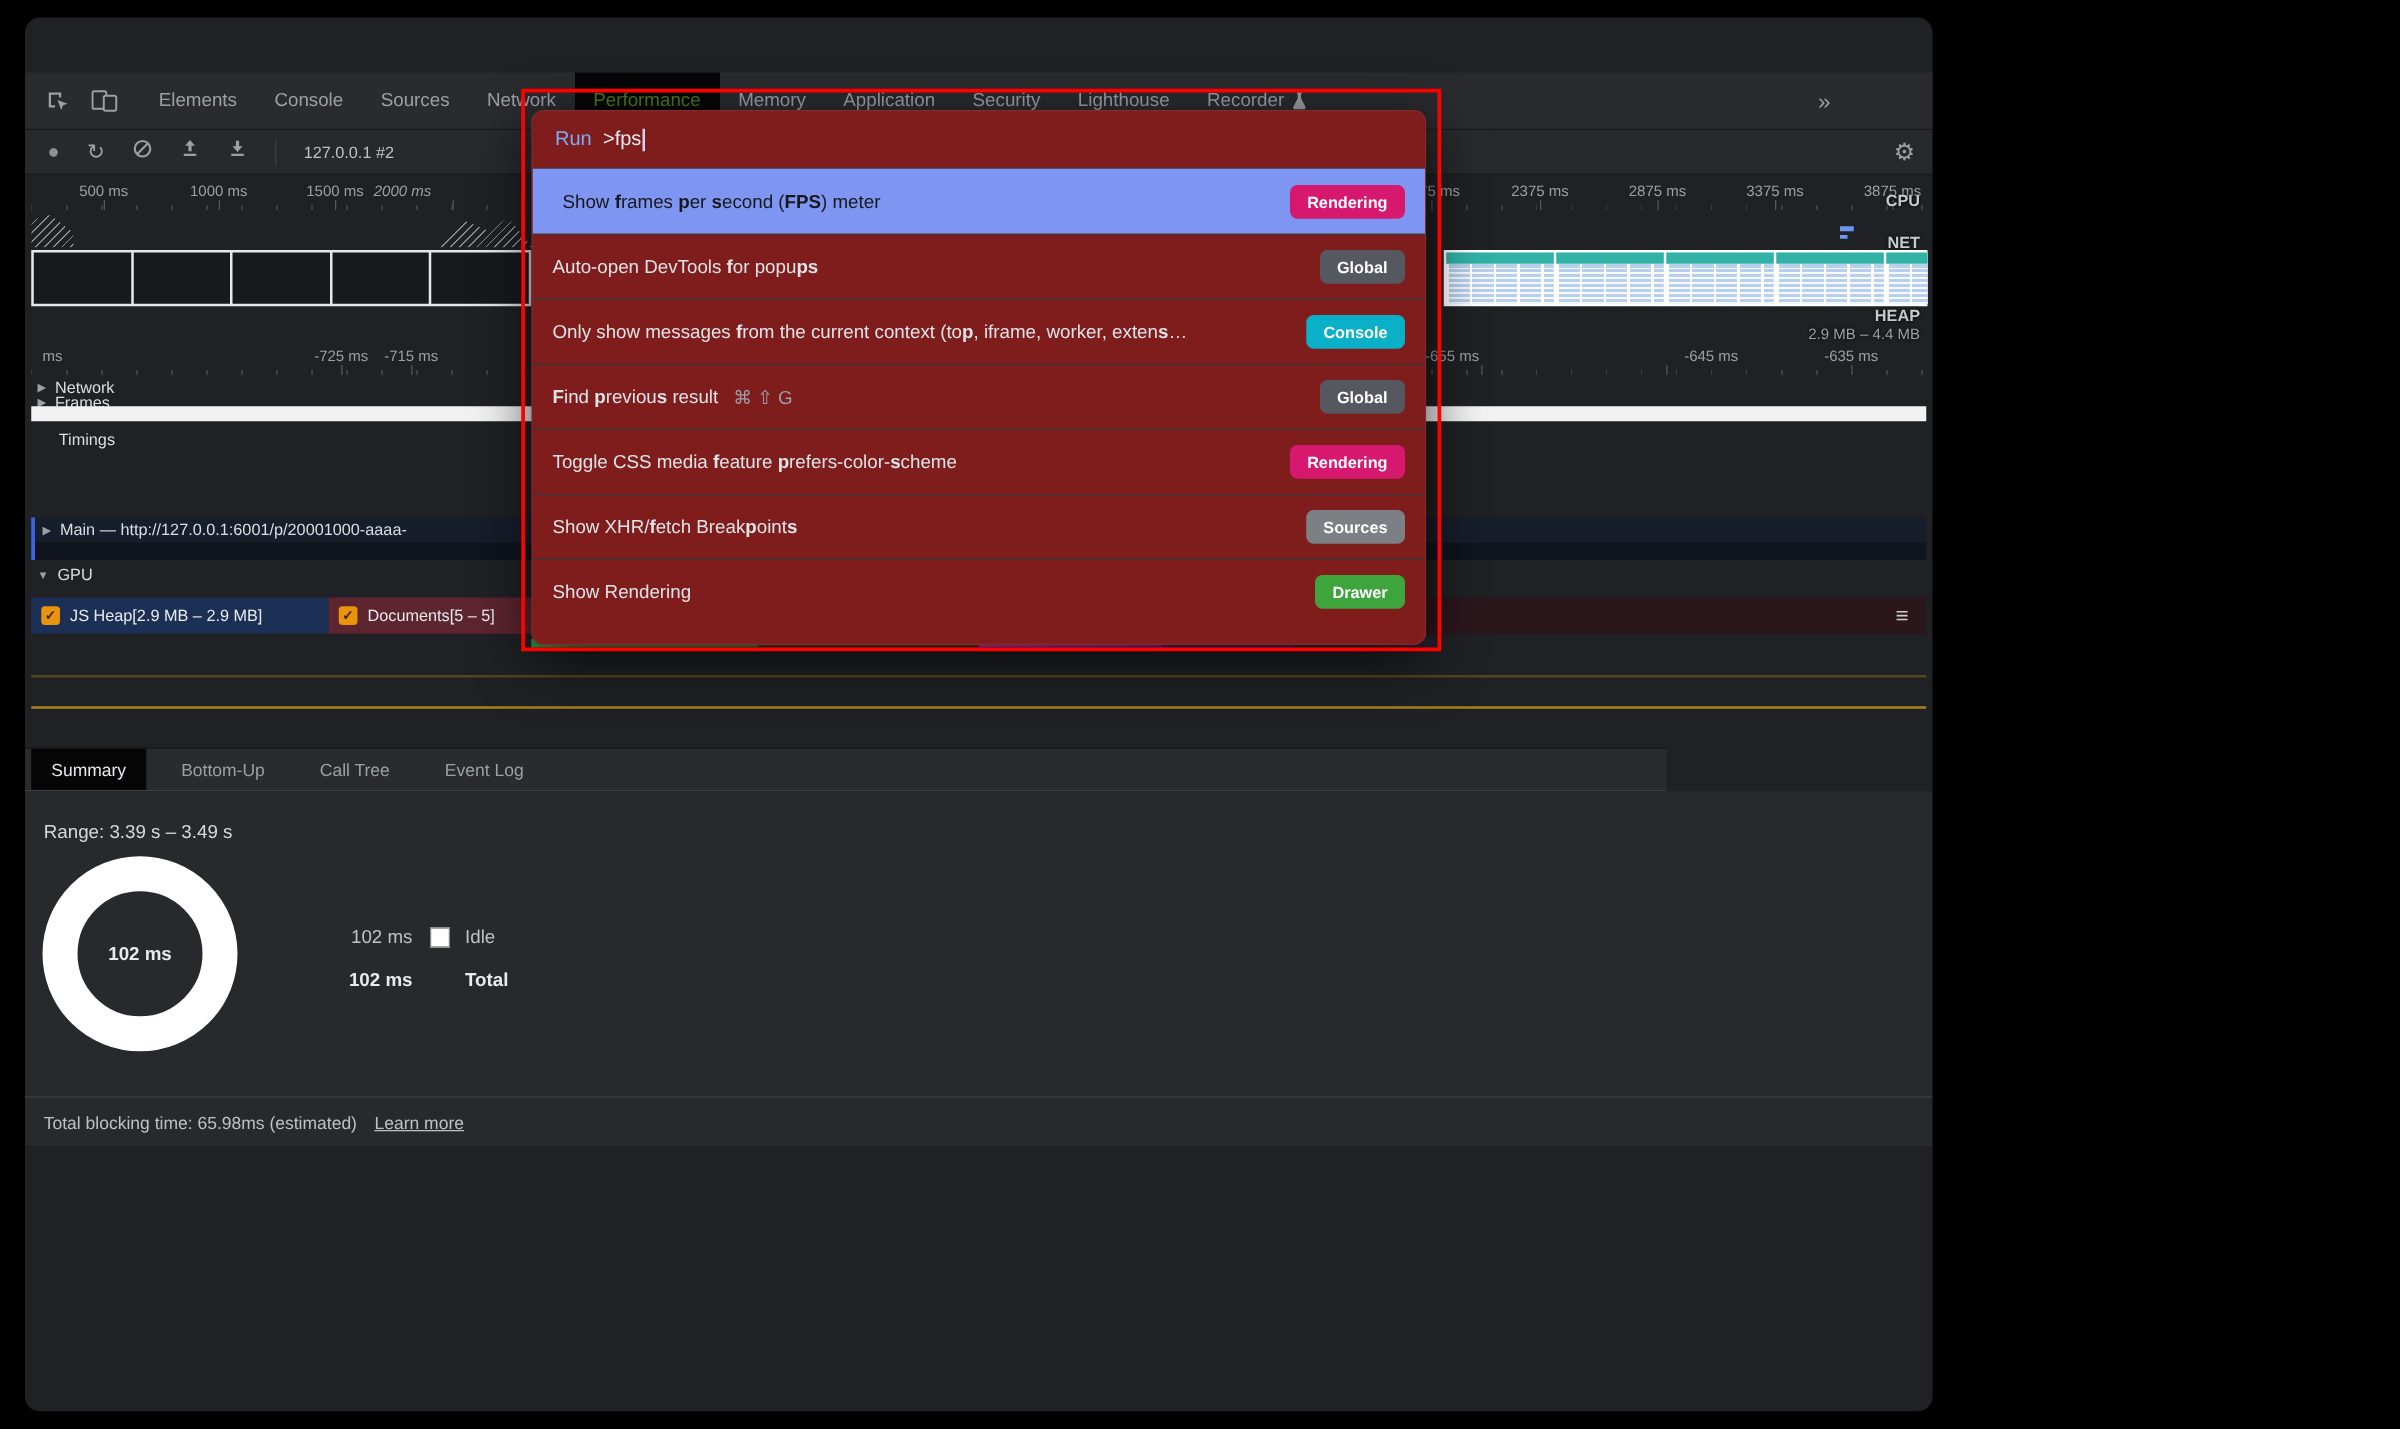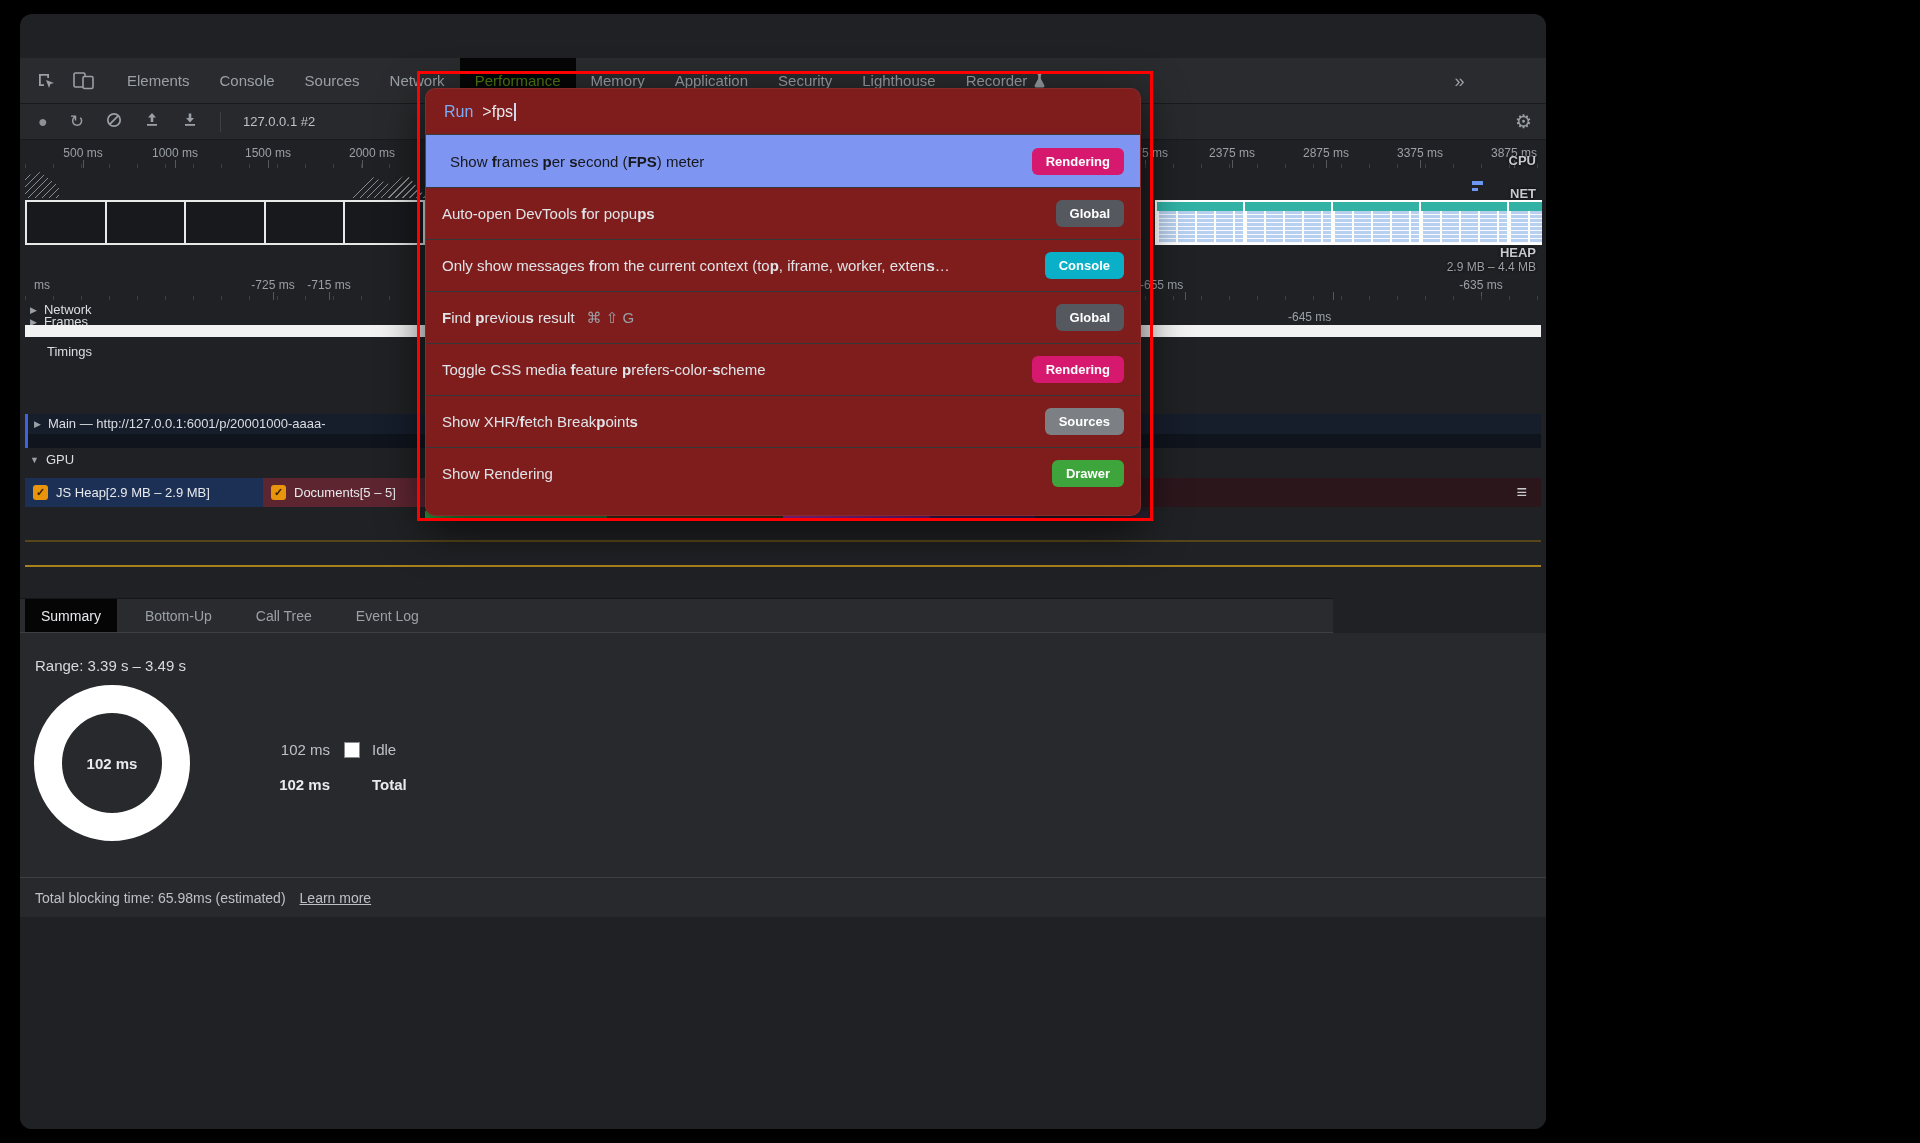--- a/index.html
+++ b/index.html
@@ -258,21 +258,21 @@
     </div>
 
     <div class="ruler ruler-top">
         <i class="tick" style="left: 63px;"></i>
         <span class="ruler-label" style="left: 18px; width: 90px; text-align: center;">500 ms</span>
         <i class="tick" style="left: 155px;"></i>
         <span class="ruler-label" style="left: 110px; width: 90px; text-align: center;">1000 ms</span>
         <i class="tick" style="left: 248px;"></i>
         <span class="ruler-label" style="left: 203px; width: 90px; text-align: center;">1500 ms</span>
         <i class="tick" style="left: 342px;"></i>
-        <span class="ruler-label" style="left: 307px; width: 90px; text-align: center;">2000 ms</span>
+        <span class="ruler-label" style="left: 279px; width: 90px;  font-style: italic;">2000 ms</span>
         <i class="tick" style="left: 1125px;"></i>
         <span class="ruler-label" style="left: 1080px; width: 90px; text-align: center;">1875 ms</span>
         <i class="tick" style="left: 1212px;"></i>
         <span class="ruler-label" style="left: 1167px; width: 90px; text-align: center;">2375 ms</span>
         <i class="tick" style="left: 1306px;"></i>
         <span class="ruler-label" style="left: 1261px; width: 90px; text-align: center;">2875 ms</span>
         <i class="tick" style="left: 1400px;"></i>
         <span class="ruler-label" style="left: 1355px; width: 90px; text-align: center;">3375 ms</span>
         <i class="tick" style="left: 1494px;"></i>
         <span class="ruler-label" style="left: 1449px; width: 90px; text-align: center;">3875 ms</span>
@@ -307,21 +307,21 @@
 
     <div class="ruler ruler-mid">
         <span class="ruler-label" style="left: 14px;">ms</span>
         <i class="tick" style="left: 253px;"></i>
         <span class="ruler-label" style="left: 208px; width: 90px; text-align: center;">-725 ms</span>
         <i class="tick" style="left: 309px;"></i>
         <span class="ruler-label" style="left: 264px; width: 90px; text-align: center;">-715 ms</span>
         <i class="tick" style="left: 1165px;"></i>
         <span class="ruler-label" style="left: 1120px; width: 90px; text-align: left;">-655 ms</span>
         <i class="tick" style="left: 1313px;"></i>
-        <span class="ruler-label" style="left: 1268px; width: 90px;  margin-top: 32px;">-645 ms</span>
+        <span class="ruler-label" style="left: 1304px; width: 90px; text-align: center;">-645 ms</span>
         <i class="tick" style="left: 1461px;"></i>
         <span class="ruler-label" style="left: 1416px; width: 90px; text-align: center;">-635 ms</span>
       </div>
 
     <div class="track net-track">
       <span class="tri">▶</span>
       <span>Network</span>
     </div>
     <div class="track frames-track">
       <span class="tri">▶</span>

